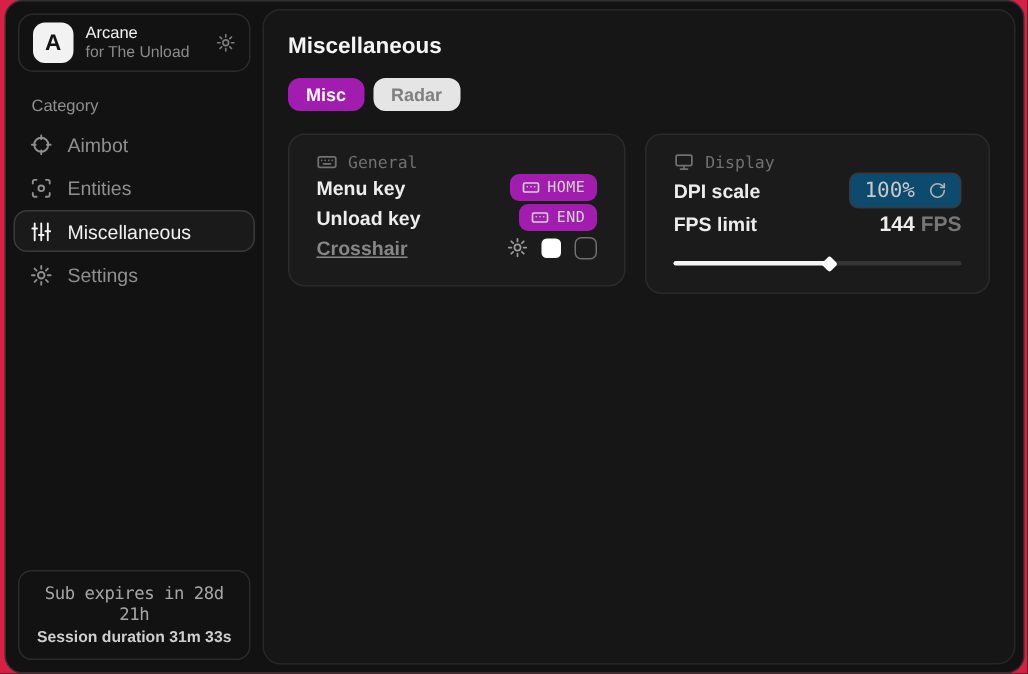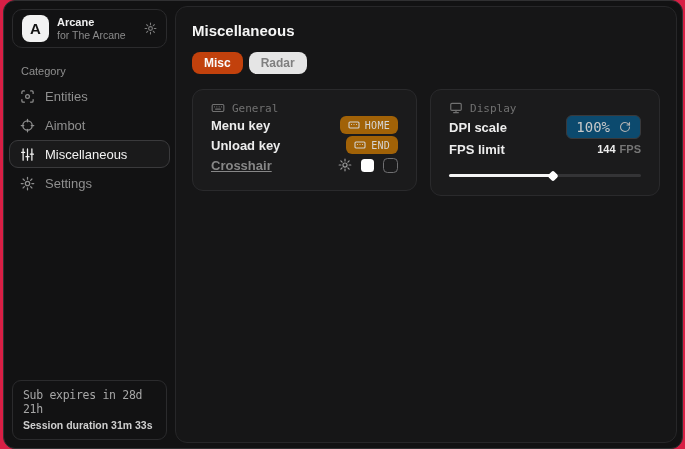--- a/index.html
+++ b/index.html
@@ -17,81 +17,81 @@
   .sidebar{ width:171px; flex:0 0 171px; display:flex; flex-direction:column; padding-top:8px; }
   .account{
     margin:0 8px; height:39px; border:1px solid #2b2b2d; border-radius:10px;
     display:flex; align-items:center; gap:8px; padding:0 9px; cursor:pointer;
   }
   .logo{
     width:27px; height:27px; border-radius:8px; background:#f2f2f2; color:#141414;
     display:flex; align-items:center; justify-content:center; font-weight:700; font-size:15px;
   }
   .acct-text{ flex:1; line-height:1.2; }
-  .acct-title{ font-size:11px; font-weight:700; color:#f0f0f0; }
+  .acct-title{ font-size:11px; font-weight:400; color:#f0f0f0; }
   .acct-sub{ font-size:10.5px; color:#8b8b8b; }
   .acct-icon{ color:#7d7d7d; display:flex; }
 
   .cat-label{ margin:17px 0 5px 17px; font-size:11px; color:#8f8f8f; }
   .nav{ display:flex; flex-direction:column; gap:1px; padding:0 5px; }
   .nav-item{
     display:flex; align-items:center; gap:10px; height:28px; padding:0 10px;
     border:1px solid transparent; border-radius:9px; color:#8f8f8f;
     font-size:13px; cursor:pointer;
   }
   .nav-item .nico{ display:flex; width:15px; justify-content:center; }
   .nav-item.active{ color:#f2f2f2; background:#1a1a1b; border-color:#3a3a3c; }
 
   .side-spacer{ flex:1; }
   .subbox{
-    margin:8px; border:1px solid #2b2b2d; border-radius:9px; padding:7px 10px 8px;
+    margin:8px; border:1px solid #2b2b2d; border-radius:9px; padding:7px 10px 8px;text-align:center;
   }
   .sub-line1{ font-size:11.5px; color:#a6a6a6; letter-spacing:-0.3px; }
   .sub-line2{ font-size:10.5px; font-weight:700; color:#cfcfcf; margin-top:3px; }
 
   
   .main{
     flex:1; margin:5px 5px 5px 0; background:#161617; border:1px solid #272729;
     border-radius:12px; padding:15px 16px; overflow:hidden;
   }
   .page-title{ font-size:15px; font-weight:700; color:#f5f5f5; }
   .tabs{ display:flex; gap:6px; margin-top:13px; }
   .tab{
     padding:4px 12px; border-radius:8px; font-size:12px; font-weight:600;
     background:#e5e5e5; color:#7f7f7f; cursor:pointer;
   }
-  .tab.active{ background:#c2410c; color:#fafafa; }
+  .tab.active{ background:#a21caf; color:#fafafa; }
 
   .cards{ display:flex; gap:13px; margin-top:15px; align-items:flex-start; }
   .card{
     background:#1b1b1c; border:1px solid #2a2a2c; border-radius:11px;
     padding:11px 18px 15px;
   }
   .card.general{ width:233px; }
   .card.display{ width:238px; }
   .card-head{ display:flex; align-items:center; gap:7px; color:#717171; font-size:11px; }
   .row{ display:flex; align-items:center; justify-content:space-between; min-height:20px; }
   .row-label{ font-size:13px; font-weight:600; color:#ededed; }
   .row-label.muted{ color:#878787;text-decoration:underline; }
 
   .keybadge{
-    display:flex; align-items:center; gap:5px; background:#a16207; border-radius:6px;
+    display:flex; align-items:center; gap:5px; background:#a21caf; border-radius:6px;
     padding:3px 8px; color:#d4d4d4; font-size:10px; letter-spacing:0.3px; cursor:pointer;
   }
   .xhair-controls{ display:flex; align-items:center; gap:9px; }
   .swatch{ width:13px; height:13px; border-radius:3.5px; cursor:pointer; }
   .checkbox{ width:15px; height:15px; border:1.5px solid #6f6f71; border-radius:4.5px; cursor:pointer; }
   .gear-small{ color:#9a9a9a; display:flex; cursor:pointer; }
 
   .dpi-control{
     display:flex; align-items:center; gap:9px; border:1px solid #39393b; background:#0c4a6e;
     border-radius:6px; padding:3px 9px; color:#c9c9c9; font-size:14px; cursor:pointer;
   }
   .dpi-control .ref{ display:flex; color:#b3b3b3; }
-  .fps-value{ font-size:11px; font-weight:700; color:#ededed; }
+  .fps-value{ font-size:14px; font-weight:700; color:#ededed; }
   .fps-value .unit{ color:#767676; margin-left:4px; }
 
   .slider{ position:relative; height:10px; margin-top:11px; cursor:pointer; }
   .slider .track{ position:absolute; left:0; right:0; top:4px; height:3px; background:#343436; border-radius:99px; }
   .slider .fill{ position:absolute; left:0; top:4px; height:3px; background:#f5f5f5; border-radius:99px; }
   .slider .thumb{
     position:absolute; top:1.5px; width:8px; height:8px; background:#ffffff;
     transform:rotate(45deg); border-radius:2px;
   }
   svg{ display:block; }
@@ -100,51 +100,51 @@
 <body>
 
 <div class="window">
 
   <div class="sidebar">
 
     <div class="account">
       <div class="logo">A</div>
       <div class="acct-text">
         <div class="acct-title">Arcane</div>
-        <div class="acct-sub">for The Arcane</div>
+        <div class="acct-sub">for The Unload</div>
       </div>
       <span class="acct-icon">
         <svg width="13" height="13" viewBox="0 0 24 24" fill="none" stroke="currentColor" stroke-width="2" stroke-linecap="round">
           <circle cx="12" cy="12" r="3.5"></circle>
           <path d="M12 2v3M12 19v3M2 12h3M19 12h3M4.9 4.9l2.1 2.1M17 17l2.1 2.1M19.1 4.9L17 7M7 17l-2.1 2.1"></path>
         </svg>
       </span>
     </div>
 
     <div class="cat-label">Category</div>
 
     <div class="nav">
       <div class="nav-item">
         <span class="nico">
           <svg width="15" height="15" viewBox="0 0 24 24" fill="none" stroke="currentColor" stroke-width="2" stroke-linecap="round">
+            <circle cx="12" cy="12" r="7.5"></circle>
+            <path d="M12 2v4M12 18v4M2 12h4M18 12h4"></path>
+          </svg>
+        </span>
+        <span>Aimbot</span>
+      </div>
+
+      <div class="nav-item">
+        <span class="nico">
+          <svg width="15" height="15" viewBox="0 0 24 24" fill="none" stroke="currentColor" stroke-width="2" stroke-linecap="round">
             <path d="M3 7V5a2 2 0 0 1 2-2h2M17 3h2a2 2 0 0 1 2 2v2M21 17v2a2 2 0 0 1-2 2h-2M7 21H5a2 2 0 0 1-2-2v-2"></path>
             <circle cx="12" cy="12" r="3"></circle>
           </svg>
         </span>
         <span>Entities</span>
-      </div>
-
-      <div class="nav-item">
-        <span class="nico">
-          <svg width="15" height="15" viewBox="0 0 24 24" fill="none" stroke="currentColor" stroke-width="2" stroke-linecap="round">
-            <circle cx="12" cy="12" r="7.5"></circle>
-            <path d="M12 2v4M12 18v4M2 12h4M18 12h4"></path>
-          </svg>
-        </span>
-        <span>Aimbot</span>
       </div>
 
       <div class="nav-item active">
         <span class="nico">
           <svg width="15" height="15" viewBox="0 0 24 24" fill="none" stroke="currentColor" stroke-width="2" stroke-linecap="round">
             <path d="M5 3v18M12 3v18M19 3v18"></path>
             <path d="M2.5 8.5h5M9.5 15.5h5M16.5 11.5h5"></path>
           </svg>
         </span>
         <span>Miscellaneous</span>

